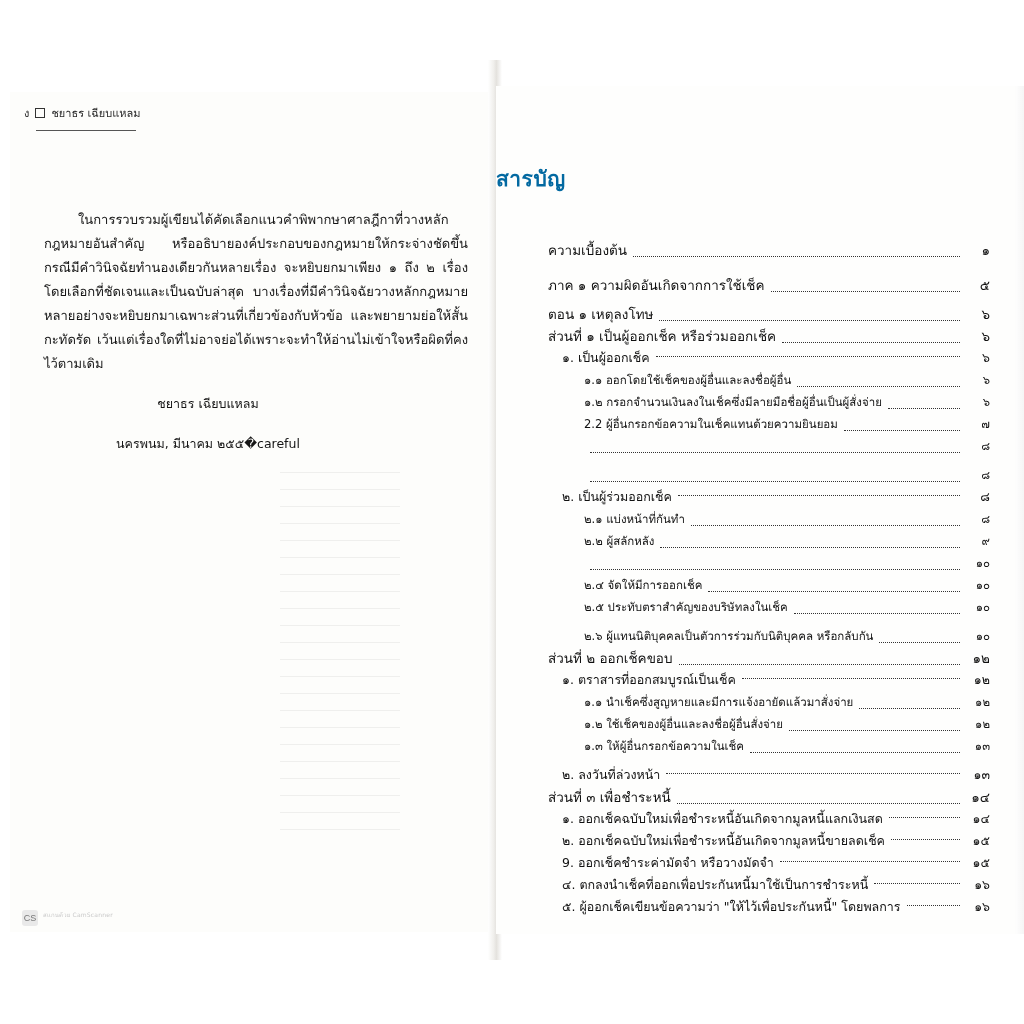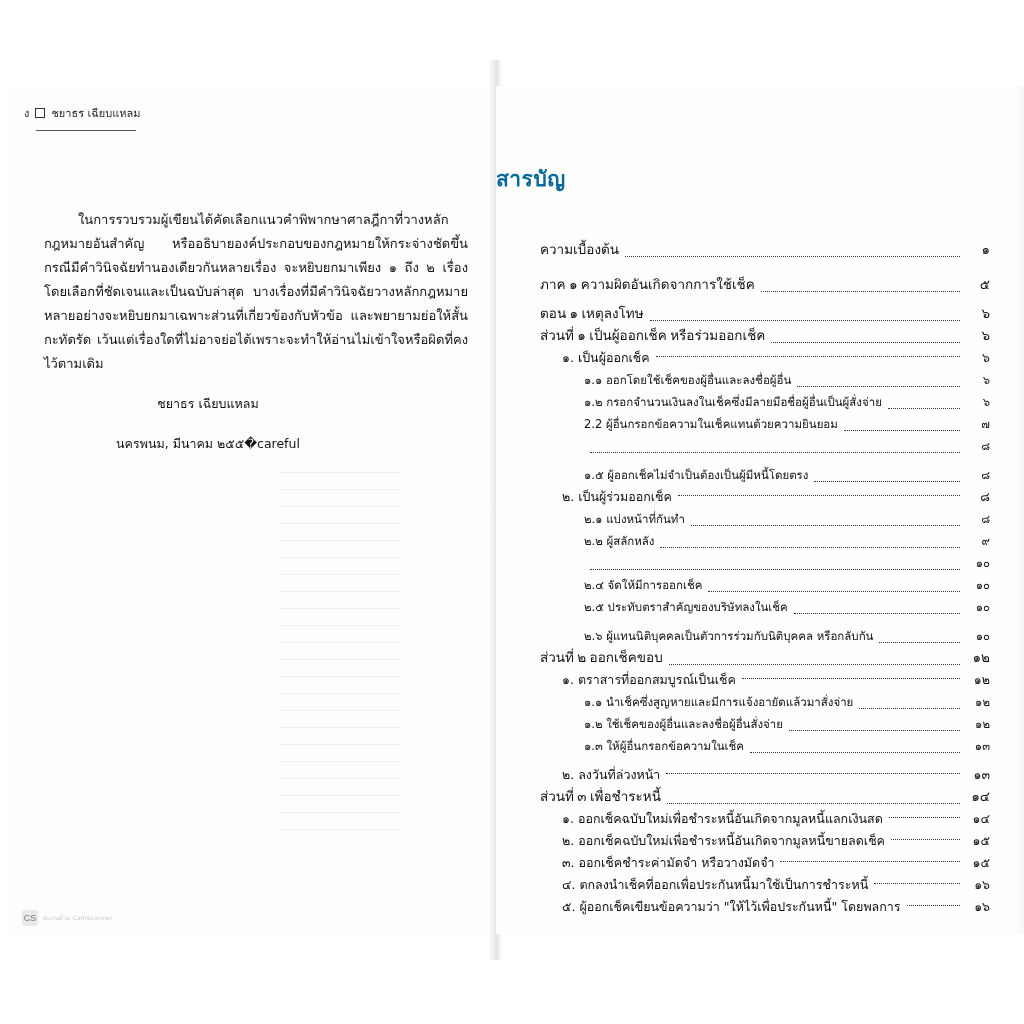--- a/index.html
+++ b/index.html
@@ -91,21 +91,20 @@
     opacity: 0.10;
     background:
       repeating-linear-gradient(to bottom, rgba(0,0,0,0.55) 0px, rgba(0,0,0,0.55) 1px, rgba(255,255,255,0) 1px, rgba(255,255,255,0) 17px);
     filter: blur(0.5px);
   }
   .cs-logo {
     position: absolute;
     left: 12px;
     top: 818px;
     display: flex;
-    align-items: center;
     gap: 5px;
   }
   .cs-badge {
     width: 16px;
     height: 16px;
     border-radius: 3px;
     background: #e9e9e9;
     color: #777;
     font-size: 9px;
     line-height: 16px;
@@ -170,21 +169,21 @@
     margin: 0 4px 4px 6px;
     border-bottom: 1px dotted #333;
     min-width: 12px;
     height: 1px;
   }
   .toc-row .pg {
     flex: 0 0 auto;
     width: 26px;
     text-align: right;
   }
-  .lvl-0 { margin-left: 0; font-size: 13.5px; font-family: Liberation Serif, serif; }
+  .lvl-0 { margin-left: 8px; font-size: 13.5px; }
   .lvl-1 { margin-left: 22px; font-size: 12.5px; align-items: center; }
   .lvl-2 { margin-left: 44px; font-size: 11.5px; justify-content: flex-end; }
   .spacer-sm { height: 7px; }
   .spacer-md { height: 13px; }
 
   
   .edge-shade {
     position: absolute;
     right: 0;
     top: 86px;
@@ -271,21 +270,20 @@
           <span class="label">2.2 ผู้อื่นกรอกข้อความในเช็คแทนด้วยความยินยอม</span>
           <span class="dots"></span>
           <span class="pg">๗</span>
         </div>
         <div class="toc-row lvl-2">
           <span class="dots"></span>
           <span class="pg">๘</span>
         </div>
         <div class="spacer-sm"></div>
         <div class="toc-row lvl-2">
-          <span class="label">๑.๕ ผู้ออกเช็คไม่จำเป็นต้องเป็นผู้มีหนี้โดยตรง</span>
           <span class="dots"></span>
           <span class="pg">๘</span>
         </div>
         <div class="toc-row lvl-1">
           <span class="label">๒. เป็นผู้ร่วมออกเช็ค</span>
           <span class="dots"></span>
           <span class="pg">๘</span>
         </div>
         <div class="toc-row lvl-2">
           <span class="label">๒.๑ แบ่งหน้าที่กันทำ</span>
@@ -357,21 +355,21 @@
           <span class="label">๑. ออกเช็คฉบับใหม่เพื่อชำระหนี้อันเกิดจากมูลหนี้แลกเงินสด</span>
           <span class="dots"></span>
           <span class="pg">๑๔</span>
         </div>
         <div class="toc-row lvl-1">
           <span class="label">๒. ออกเช็คฉบับใหม่เพื่อชำระหนี้อันเกิดจากมูลหนี้ขายลดเช็ค</span>
           <span class="dots"></span>
           <span class="pg">๑๕</span>
         </div>
         <div class="toc-row lvl-1">
-          <span class="label">๓. ออกเช็คชำระค่ามัดจำ หรือวางมัดจำ</span>
+          <span class="label">9. ออกเช็คชำระค่ามัดจำ หรือวางมัดจำ</span>
           <span class="dots"></span>
           <span class="pg">๑๕</span>
         </div>
         <div class="toc-row lvl-1">
           <span class="label">๔. ตกลงนำเช็คที่ออกเพื่อประกันหนี้มาใช้เป็นการชำระหนี้</span>
           <span class="dots"></span>
           <span class="pg">๑๖</span>
         </div>
         <div class="toc-row lvl-1">
           <span class="label">๕. ผู้ออกเช็คเขียนข้อความว่า "ให้ไว้เพื่อประกันหนี้" โดยพลการ</span>

